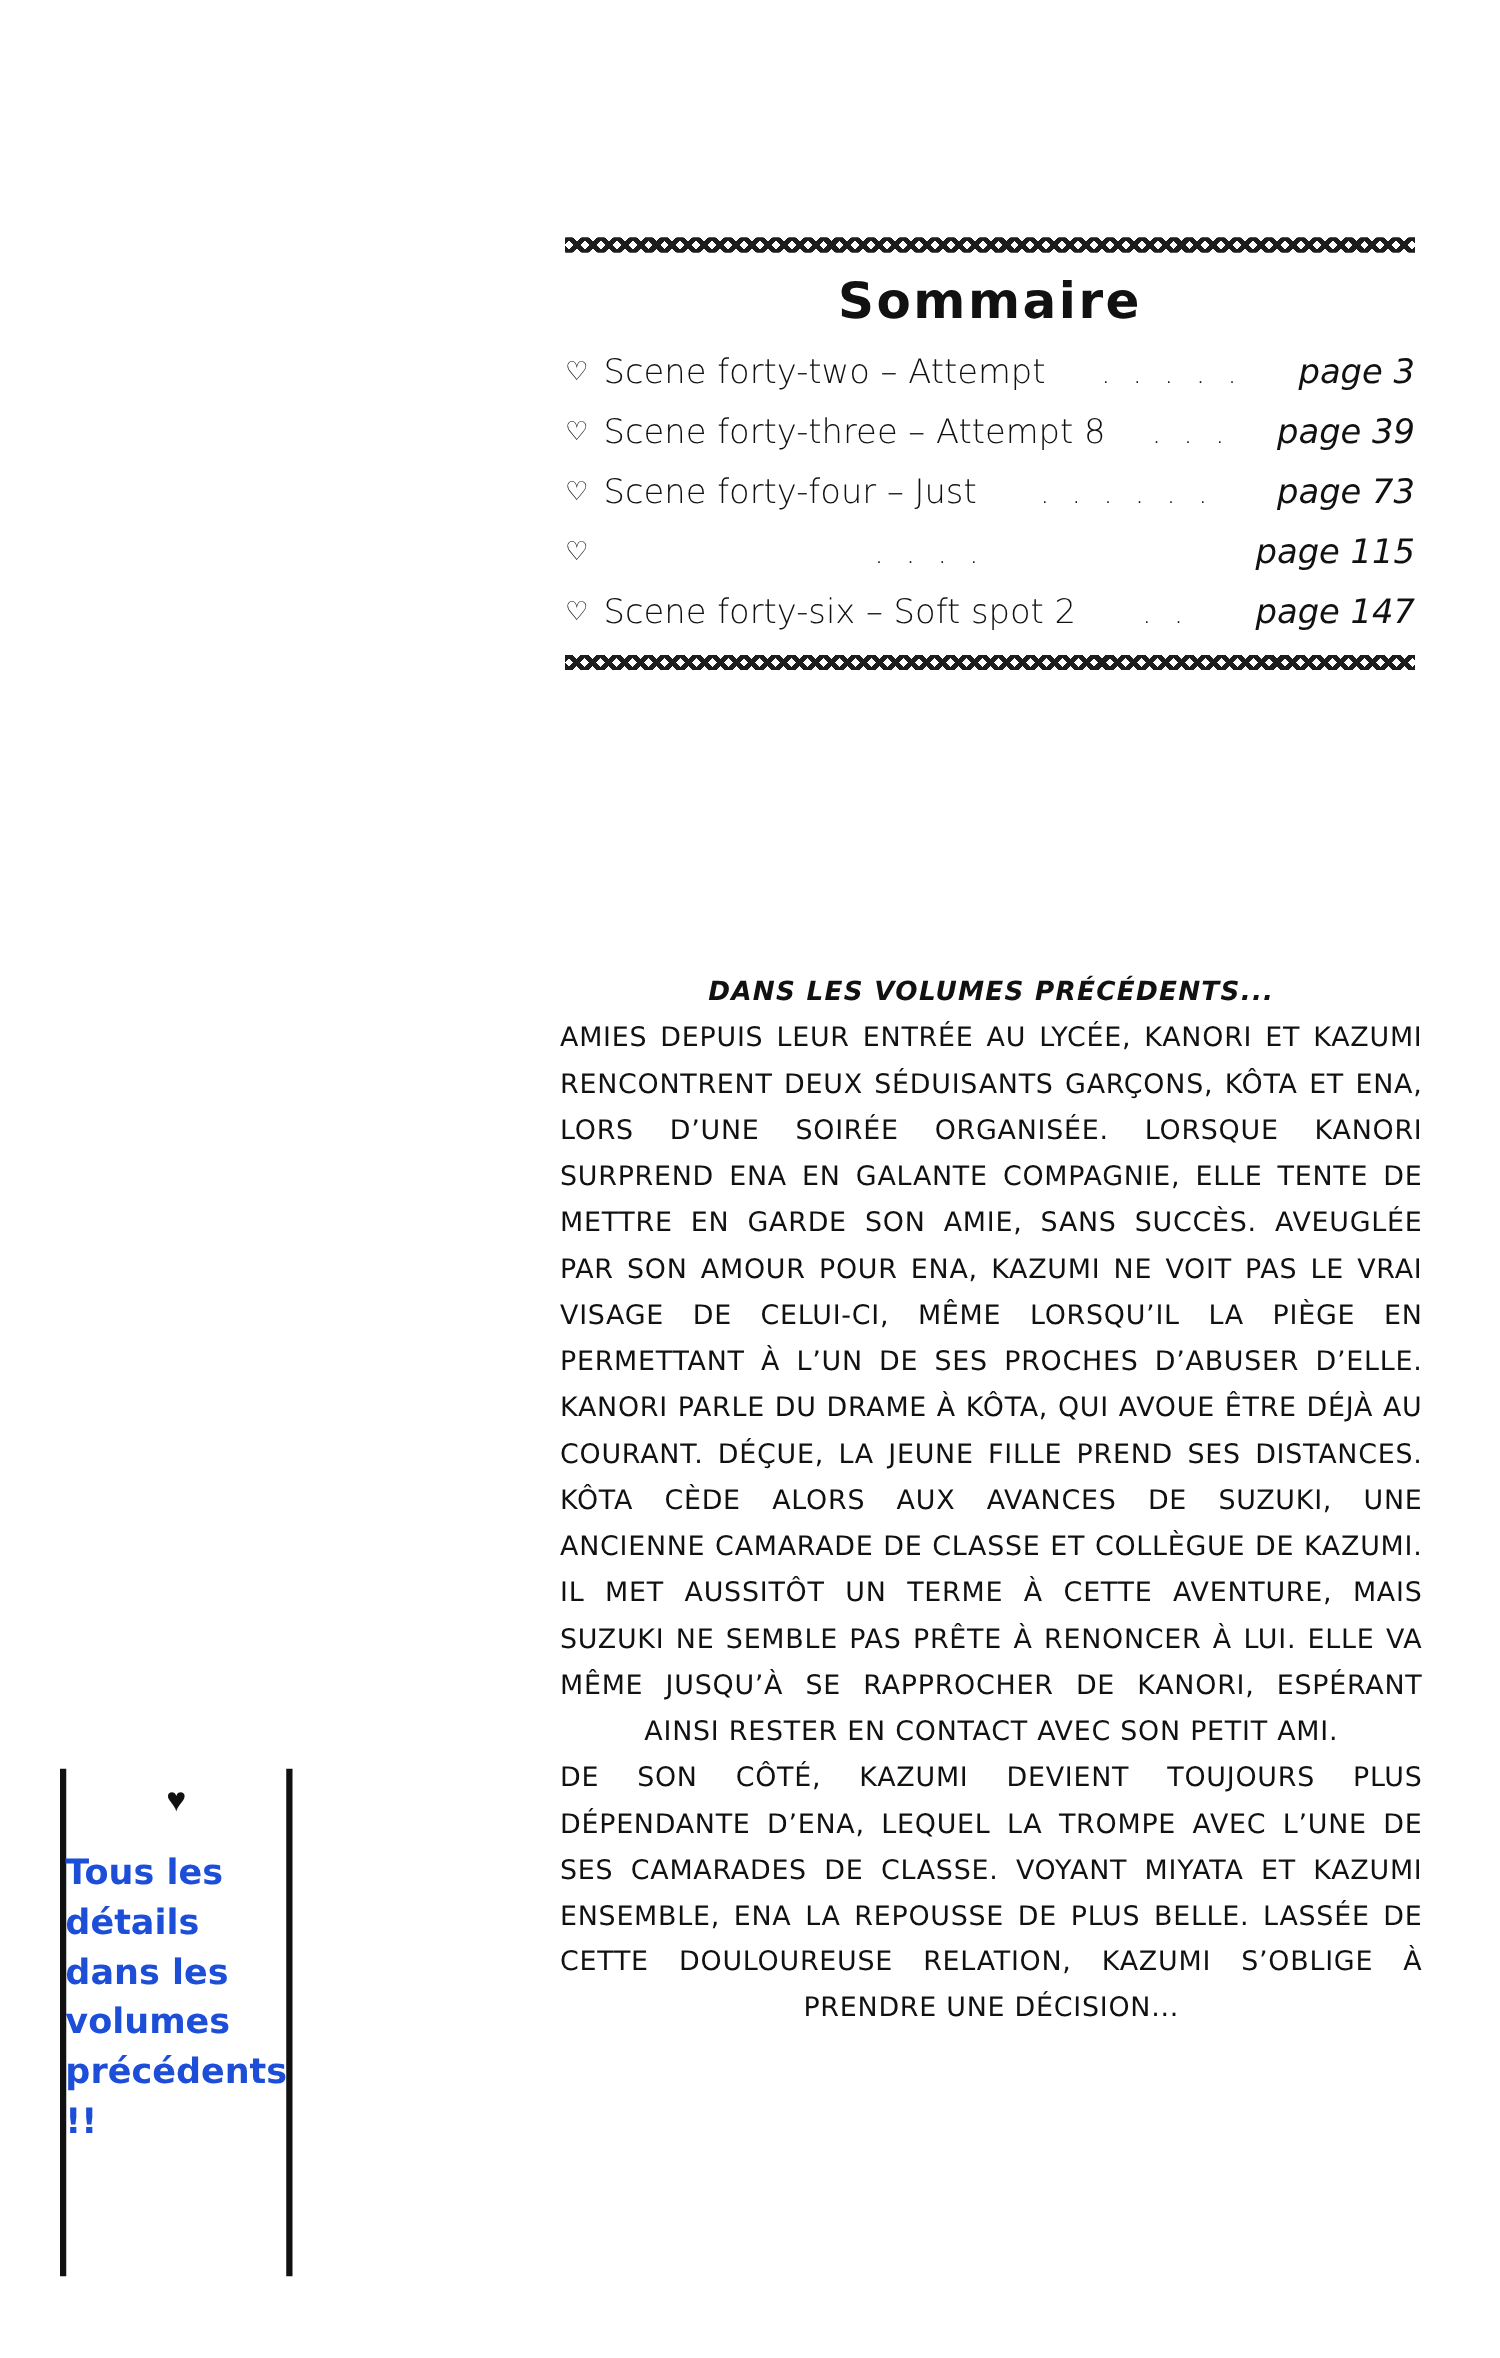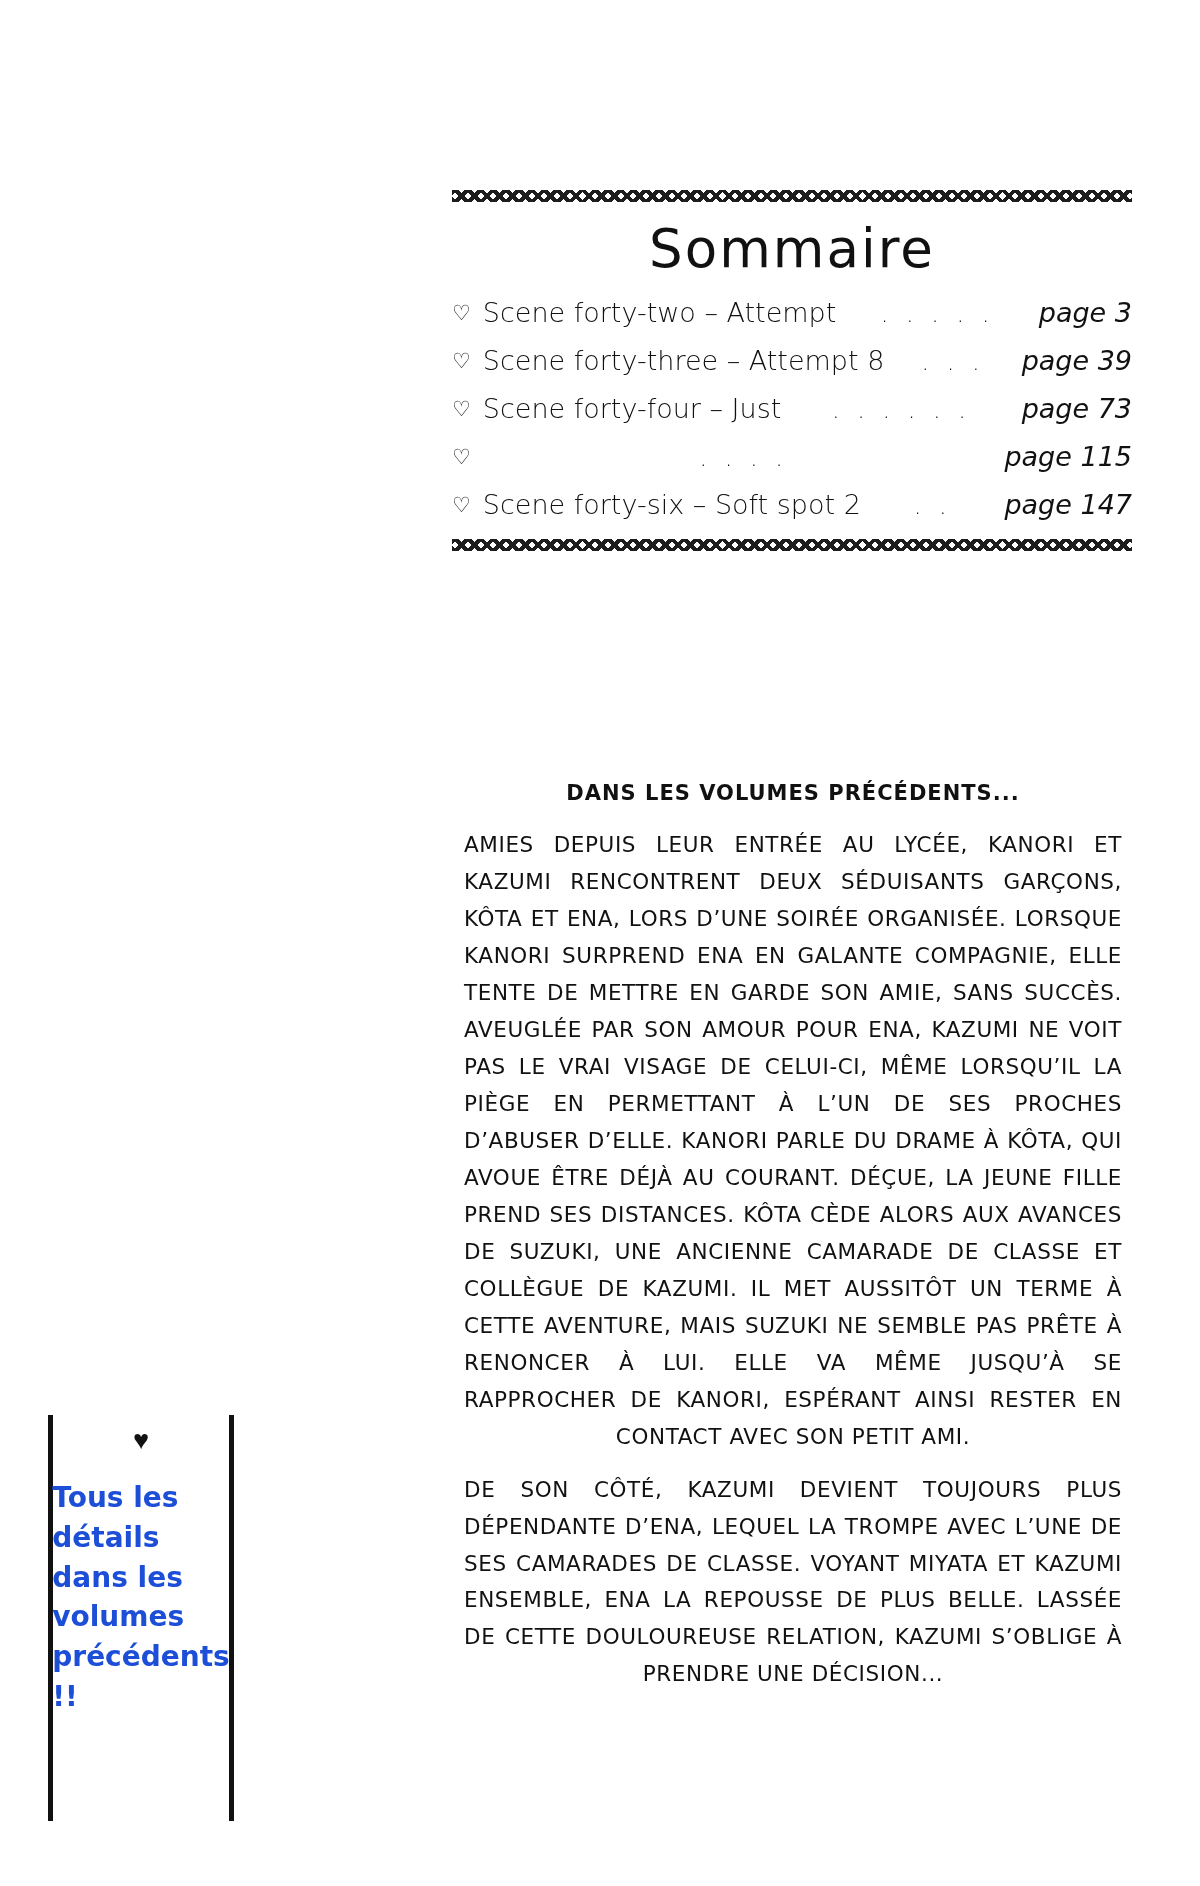--- a/index.html
+++ b/index.html
@@ -27,24 +27,24 @@
     height: 12px;
     width: 100%;
     background:
       repeating-linear-gradient(135deg, #111 0 4px, transparent 4px 9px),
       repeating-linear-gradient(45deg, #111 0 4px, transparent 4px 9px);
     opacity: .95;
   }
   .toc-rule.bottom { margin-top: 6px; }
   .toc-title {
     text-align: center;
-    font-size: 53px;
+    font-size: 40px;
     letter-spacing: 2px;
     font-family: "DejaVu Sans", sans-serif;
-    font-weight: 400;
+    font-weight: 700;
     margin: 16px 0 10px 0;
     color: #111;
   }
   .toc-list {
     list-style: none;
     margin: 0 0 10px 0;
     padding: 0;
   }
   .toc-item {
     display: flex;
@@ -85,29 +85,30 @@
     text-align: justify;
     text-align-last: center;
     font-family: "DejaVu Sans", sans-serif;
     font-size: 21.5px;
     line-height: 1.72;
     letter-spacing: .6px;
     text-transform: uppercase;
     color: #111;
   }
   .recap-heading {
+    font-style: italic;
     font-weight: bold;
     text-align: right;
     text-align-last: center;
     font-size: 21px;
     letter-spacing: 1px;
     margin-bottom: 2px;
   }
   .recap p {
-    margin: 16px;
+    margin: 0;
     text-align: justify;
     text-align-last: center;
   }
   .recap p.para2 { margin-top: 0; }
 
   
   .sidenote {
     position: absolute;
     left: 48px;
     top: 1415px;

